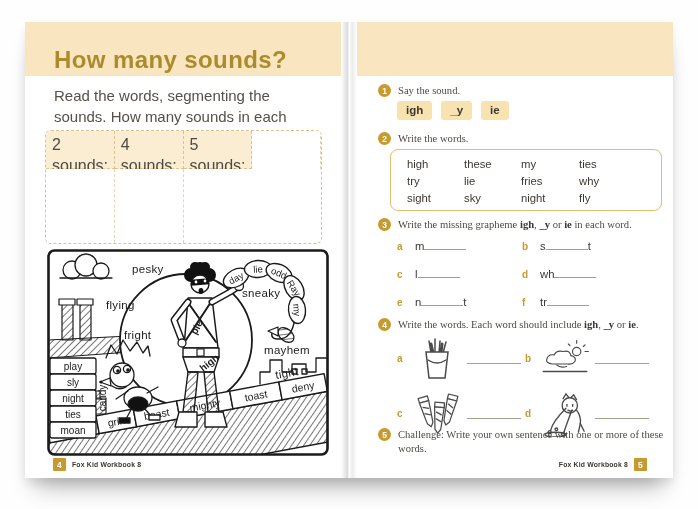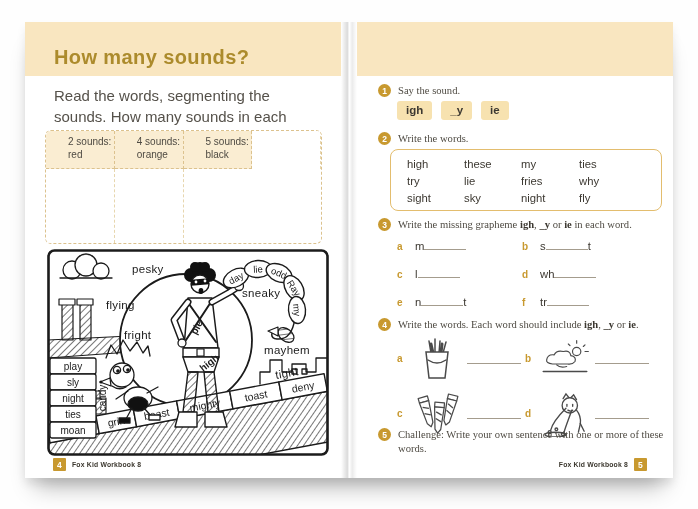--- a/index.html
+++ b/index.html
@@ -13,40 +13,40 @@
     box-shadow:0 18px 22px -10px rgba(0,0,0,.30), 0 6px 10px rgba(0,0,0,.08);
     border-radius:2px;
   }
   .page { position:relative; width:316px; height:456px; background:#fff; }
   #gutter {
     width:16px; height:456px; pointer-events:none;
     background:linear-gradient(90deg, rgba(0,0,0,0) 0%, rgba(0,0,0,.14) 40%, rgba(255,255,255,0) 52%, rgba(0,0,0,.08) 70%, rgba(0,0,0,0) 100%);
   }
   .band { position:absolute; left:0; top:0; width:100%; height:54px; background:#f9e6c0; }
   .page-title {
-    position:absolute; top:24px; font-size:20px; font-weight:bold;
+    position:absolute; top:24px; font-size:24px; font-weight:bold;
     color:#ac8b2c; letter-spacing:.4px;
   }
   #p-left .page-title { left:29px; }
   #p-right .page-title { left:22px; }
 
   
   .instructions {
     position:absolute; left:29px; top:64px; width:270px;
     font-size:15px; line-height:1.38; color:#55514a;
   }
   .sounds-table {
     position:absolute; left:20px; top:108px; width:277px; height:114px;
     border:1px dashed #dcc28e; border-radius:6px; overflow:hidden;
     display:grid; grid-template-columns:repeat(4,1fr); grid-template-rows:38px 1fr;
     background:#fff;
   }
   .sounds-table .hcell {
     background:#faedd2; border-right:1px dashed #dcc28e; border-bottom:1px dashed #dcc28e;
-    font-size:10px; color:#4e4a42; padding:4px 0 0 22px; line-height:1.3;
+    font-size:16px; color:#4e4a42; padding:4px 0 0 6px; line-height:1.3;
   }
   .sounds-table .bcell { background:#fff; border-right:1px dashed #e7d6ae; }
   .sounds-table .hcell:nth-child(4), .sounds-table .bcell:last-child { border-right:none; }
 
   .picture-wrap { position:absolute; left:21px; top:226px; width:284px; height:209px; }
 
   .page-footer {
     position:absolute; bottom:7px; display:flex; align-items:center; gap:6px;
     font-size:6.8px; font-weight:bold; color:#3b372e; letter-spacing:.2px;
   }

